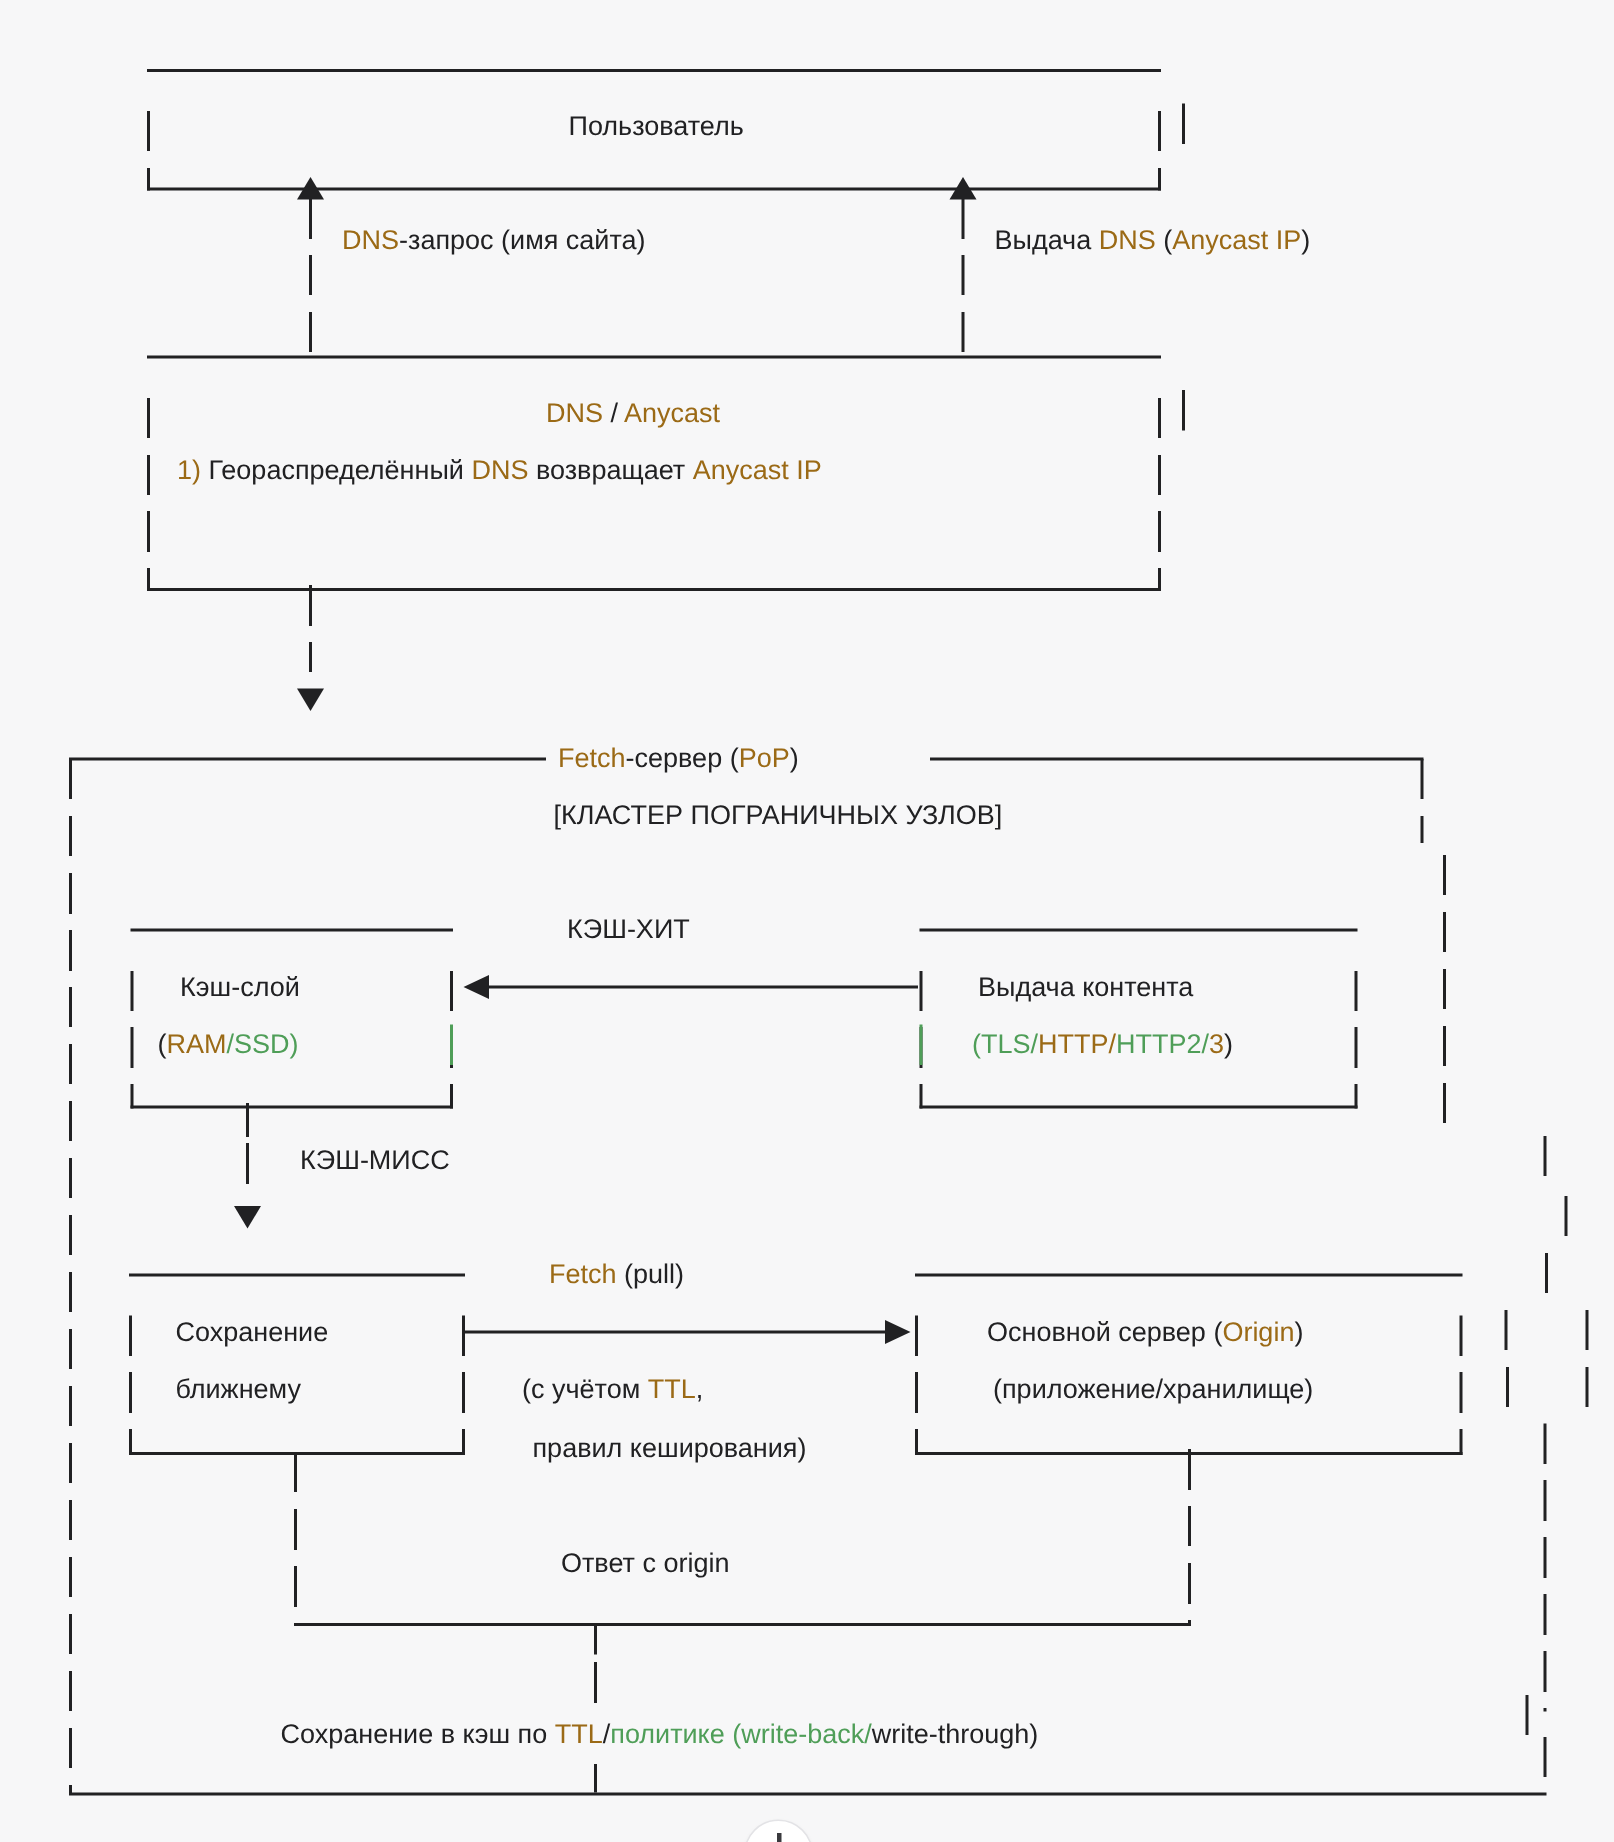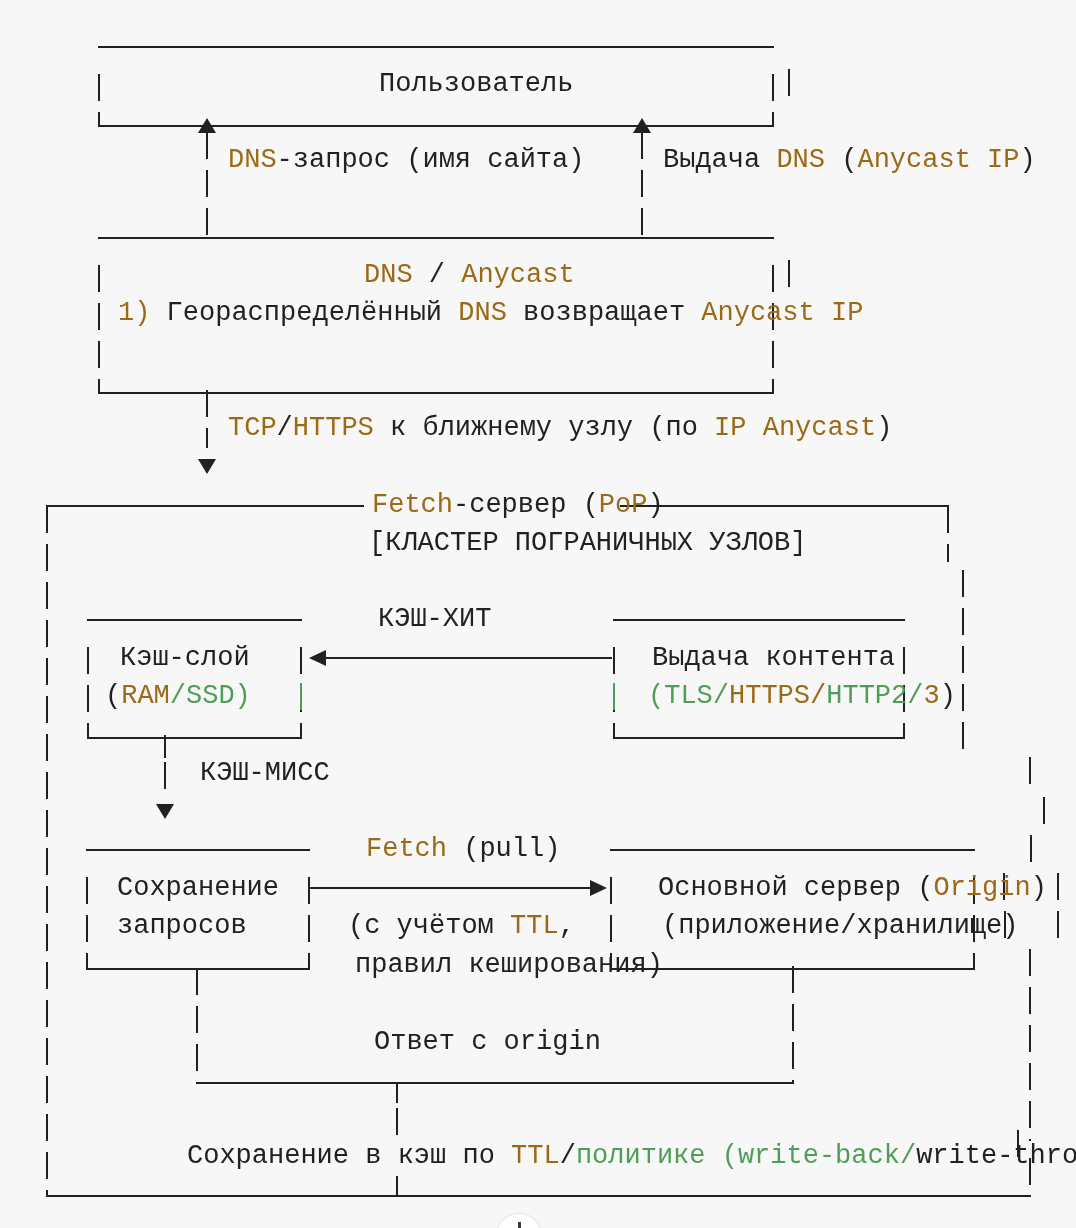--- a/index.html
+++ b/index.html
@@ -5,22 +5,22 @@
   :root{
     --ink:#212123;
     --gold:#9b6a16;
     --green:#4f9e58;
     --bg:#f7f7f8;
   }
   html,body{margin:0;padding:0;background:var(--bg);}
   #stage{
     position:relative;width:1076px;height:1228px;overflow:hidden;
     background:var(--bg);
-    font-family:Liberation Mono, monospace;
-    font-size:27px;color:var(--ink);
+    font-family:Liberation Sans, sans-serif;
+    font-size:18px;color:var(--ink);
   }
   .lbl{position:absolute;line-height:38px;white-space:pre;}
   .lbl .gold{color:var(--gold);}
   .lbl .green{color:var(--green);}
   .box{
     position:absolute;
     border-top:2px solid var(--ink);
     border-bottom:2px solid var(--ink);
     background-image:
       repeating-linear-gradient(to bottom, var(--ink) 0 27px, transparent 27px 38px),
@@ -103,32 +103,31 @@
   <div class="vl" style="left:396px;top:1176px;height:19px;"></div>
 
   <div class="vl gbar" style="left:300px;top:683px;height:27px;"></div>
   <div class="vl gbar" style="left:613px;top:683px;height:27px;"></div>
 
   <div class="lbl" style="left:379px;top:65px;"><span>Пользователь</span></div>
   <div class="lbl" style="left:228px;top:141px;"><span class="gold">DNS</span><span>-запрос (имя сайта)</span></div>
   <div class="lbl" style="left:663px;top:141px;"><span>Выдача </span><span class="gold">DNS</span><span> (</span><span class="gold">Anycast IP</span><span>)</span></div>
   <div class="lbl" style="left:364px;top:256px;"><span class="gold">DNS</span><span> / </span><span class="gold">Anycast</span></div>
   <div class="lbl" style="left:118px;top:294px;"><span class="gold">1)</span><span> Геораспределённый </span><span class="gold">DNS</span><span> возвращает </span><span class="gold">Anycast IP</span></div>
-  <div class="lbl" style="left:228px;top:409px;"><span class="gold">TCP</span><span>/</span><span class="gold">HTTPS</span><span> к ближнему узлу (по </span><span class="gold">IP Anycast</span><span>)</span></div>
   <div class="lbl" style="left:372px;top:486px;"><span class="gold">Fetch</span><span>-сервер (</span><span class="gold">PoP</span><span>)</span></div>
   <div class="lbl" style="left:369px;top:524px;"><span>[КЛАСТЕР ПОГРАНИЧНЫХ УЗЛОВ]</span></div>
   <div class="lbl" style="left:378px;top:600px;"><span>КЭШ-ХИТ</span></div>
   <div class="lbl" style="left:120px;top:639px;"><span>Кэш-слой</span></div>
   <div class="lbl" style="left:105px;top:677px;"><span>(</span><span class="gold">RAM</span><span class="green">/SSD)</span></div>
   <div class="lbl" style="left:652px;top:639px;"><span>Выдача контента</span></div>
-  <div class="lbl" style="left:648px;top:677px;"><span class="green">(TLS/</span><span class="gold">HTTPS/</span><span class="green">HTTP2/</span><span class="gold">3</span><span>)</span></div>
+  <div class="lbl" style="left:648px;top:677px;"><span class="green">(TLS/</span><span class="gold">HTTP/</span><span class="green">HTTP2/</span><span class="gold">3</span><span>)</span></div>
   <div class="lbl" style="left:200px;top:754px;"><span>КЭШ-МИСС</span></div>
   <div class="lbl" style="left:366px;top:830px;"><span class="gold">Fetch</span><span> (pull)</span></div>
   <div class="lbl" style="left:117px;top:869px;"><span>Сохранение</span></div>
-  <div class="lbl" style="left:117px;top:907px;"><span>запросов</span></div>
+  <div class="lbl" style="left:117px;top:907px;"><span>ближнему</span></div>
   <div class="lbl" style="left:348px;top:907px;"><span>(с учётом </span><span class="gold">TTL</span><span>,</span></div>
   <div class="lbl" style="left:355px;top:946px;"><span>правил кеширования)</span></div>
   <div class="lbl" style="left:658px;top:869px;"><span>Основной сервер (</span><span class="gold">Origin</span><span>)</span></div>
   <div class="lbl" style="left:662px;top:907px;"><span>(приложение/хранилище)</span></div>
   <div class="lbl" style="left:374px;top:1023px;"><span>Ответ с origin</span></div>
   <div class="lbl" style="left:187px;top:1137px;"><span>Сохранение в кэш по </span><span class="gold">TTL</span><span>/</span><span class="green">политике</span><span> </span><span class="green">(write-back/</span><span>write-through)</span></div>
 
   <div id="scrollBtn">
     <span class="shaft"></span>
   </div>

